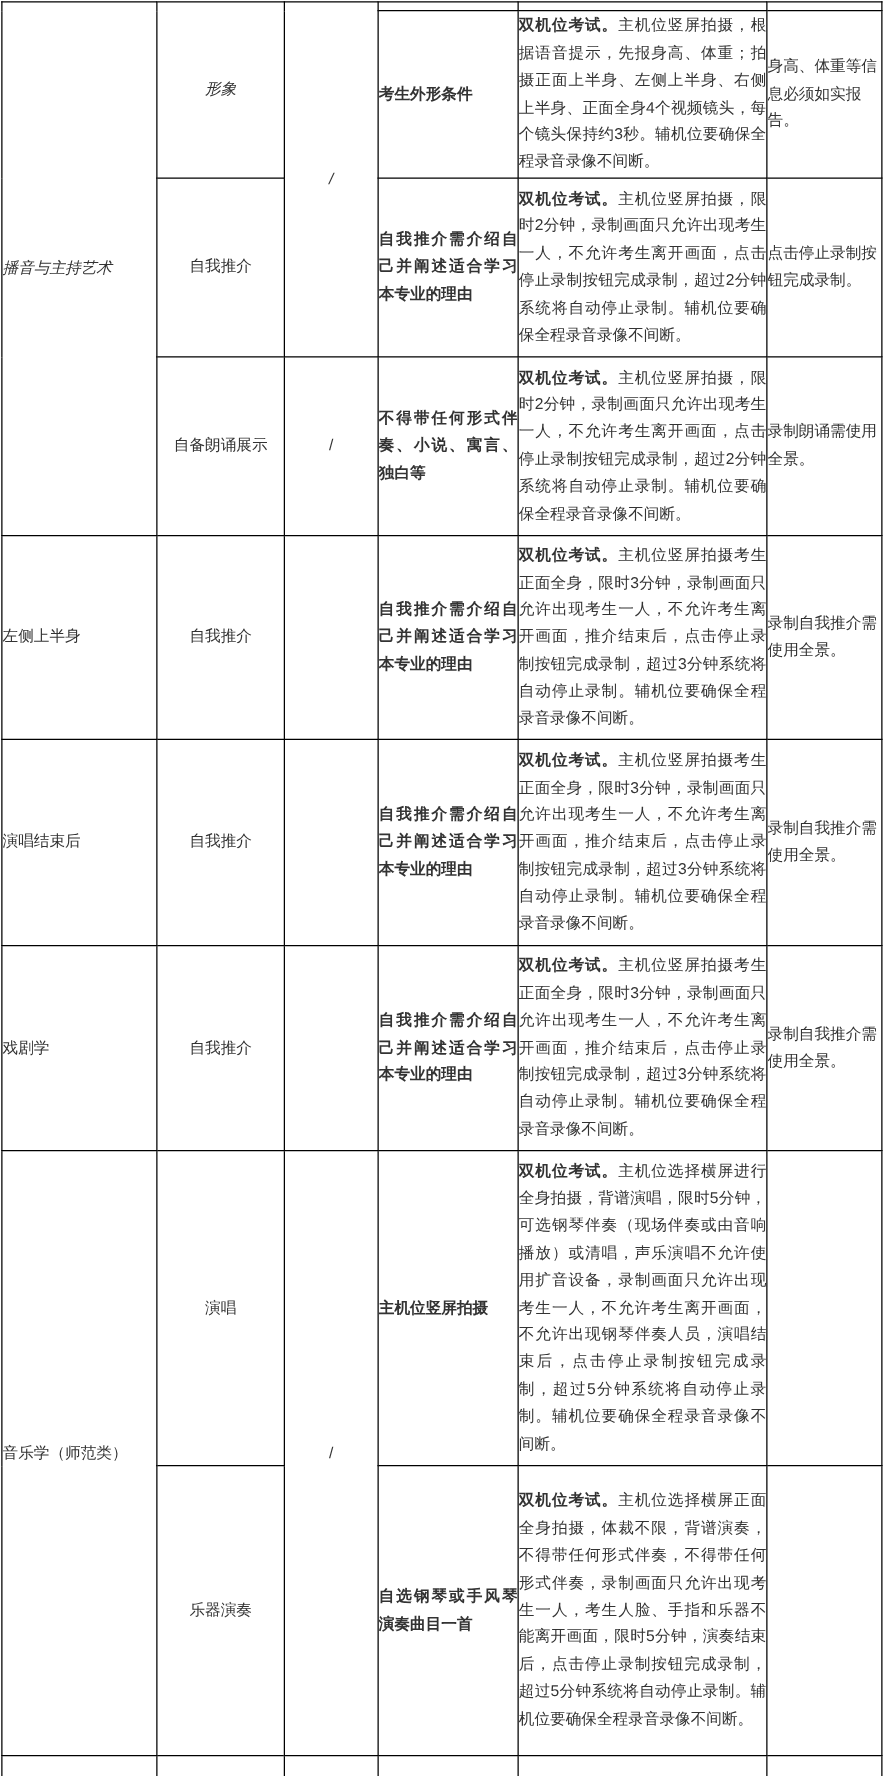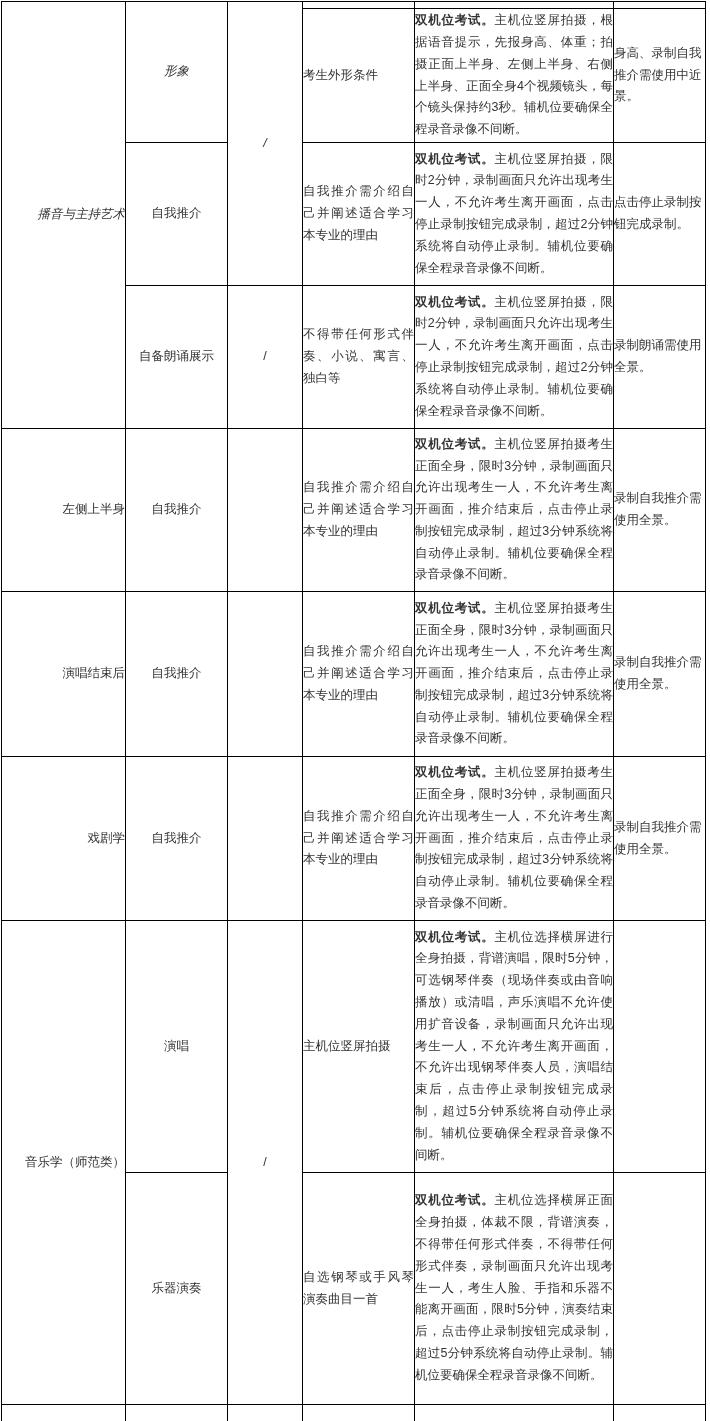--- a/index.html
+++ b/index.html
@@ -20,24 +20,24 @@
   table.grid td {
     border:1px solid #000000;
     font-size:12.5px;
     line-height:21.8px;
     color:#333333;
     vertical-align:middle;
     padding:0;
     overflow:hidden;
     word-wrap:break-word;
   }
-  td.c-major { text-align:right; padding:0 2px; }
+  td.c-major { text-align:left; padding:0 2px; }
   td.c-sub   { text-align:center; padding:0 2px; }
   td.c-sep   { text-align:center; }
-  td.c-content { text-align:justify; padding:2px 2px 2px 5px; }
+  td.c-content { text-align:justify; padding:2px 2px 2px 5px;font-weight:bold; }
   td.c-req     { text-align:justify; padding:2px 5px 2px 8px; }
   td.c-note    { text-align:left;    padding:2px 6px 2px 7px; }
   .req-b { font-weight:bold; }
   tr.r-sliver td { line-height:0;font-style:italic; }
 </style>
 </head>
 <body>
 
 <div id="screen">
   <table class="grid">
@@ -56,21 +56,21 @@
       <td class="c-sub" rowspan="2" style="line-height:21.8px">形象</td>
       <td class="c-sep" rowspan="3" style="line-height:21.8px">/</td>
       <td></td>
       <td></td>
       <td></td>
     </tr>
 
     <tr style="height:134px">
       <td class="c-content">考生外形条件</td>
       <td class="c-req"><span class="req-b">双机位考试。</span><span>主机位竖屏拍摄，根据语音提示，先报身高、体重；拍摄正面上半身、左侧上半身、右侧上半身、正面全身4个视频镜头，每个镜头保持约3秒。辅机位要确保全程录音录像不间断。</span></td>
-      <td class="c-note">身高、录制自我推介需使用中近景。</td>
+      <td class="c-note">身高、体重等信息必须如实报告。</td>
     </tr>
 
     <tr style="height:143px">
       <td class="c-sub">自我推介</td>
       <td class="c-content">自我推介需介绍自己并阐述适合学习本专业的理由</td>
       <td class="c-req"><span class="req-b">双机位考试。</span><span>主机位竖屏拍摄，限时2分钟，录制画面只允许出现考生一人，不允许考生离开画面，点击停止录制按钮完成录制，超过2分钟系统将自动停止录制。辅机位要确保全程录音录像不间断。</span></td>
       <td class="c-note">点击停止录制按钮完成录制。</td>
     </tr>
 
     <tr style="height:143px">

